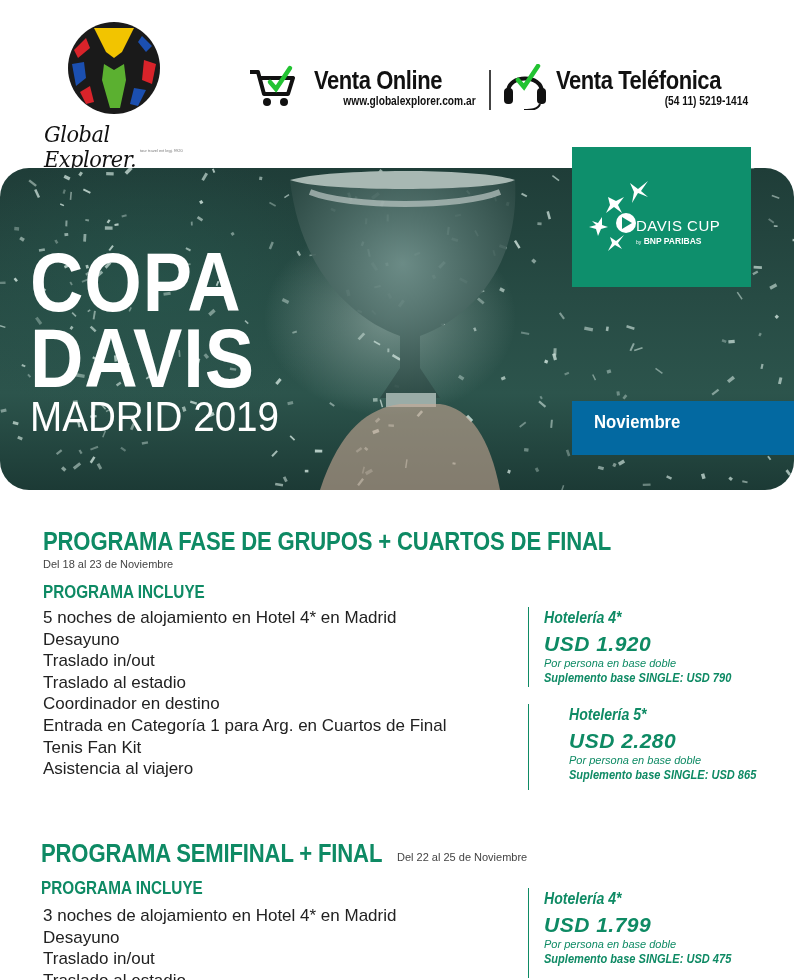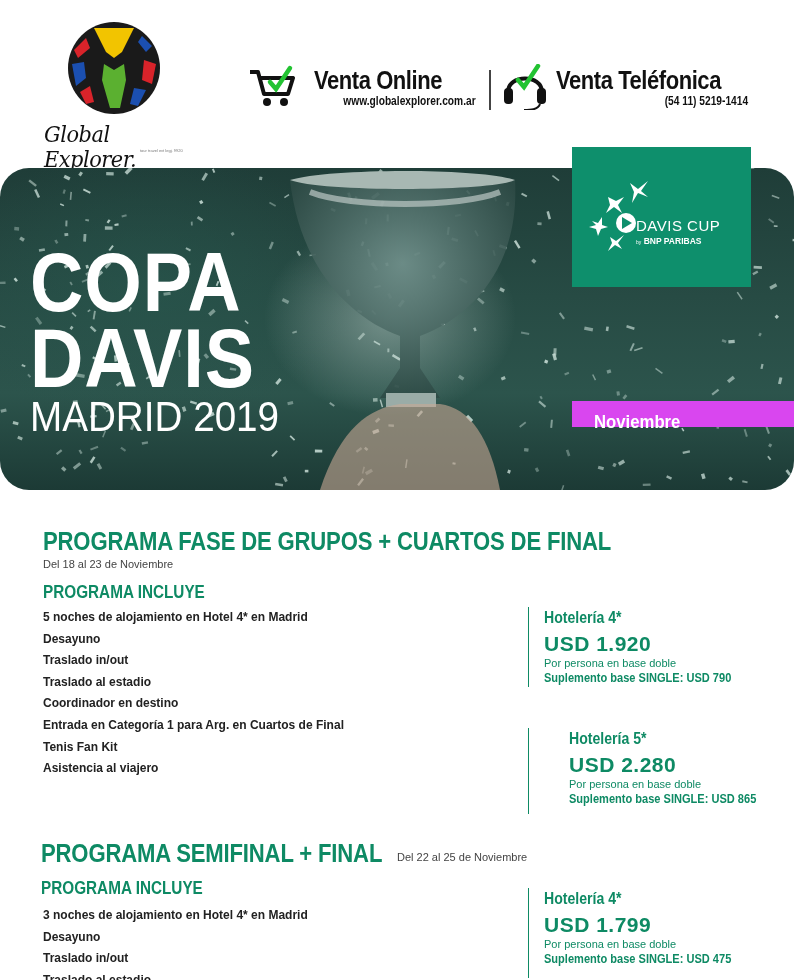--- a/index.html
+++ b/index.html
@@ -37,29 +37,29 @@
   .hero-title.l1 { top: 72px; font-size: 84px; letter-spacing: 1px; line-height: 84px; }
   .hero-title.l2 { top: 148px; font-size: 84px; letter-spacing: 1px; line-height: 84px; }
   .hero-title.l3 { top: 228px; font-size: 42px; font-weight: normal; letter-spacing: 0; line-height: 42px; transform: scaleX(0.92); }
 
   .davis-box { position: absolute; left: 572px; top: 147px; width: 179px; height: 140px; background: #0e8f6c; text-align: center; }
   .davis-logo { position: absolute; left: 14px; top: 32px; width: 150px; height: 80px; }
   .davis-name { position: absolute; left: 64px; top: 70px; color: #fff; font-size: 15px; letter-spacing: 0.5px; white-space: nowrap; }
   .davis-sponsor { position: absolute; left: 64px; top: 89px; color: #fff; font-size: 8.5px; font-weight: bold; white-space: nowrap; }
   .davis-sponsor small { font-size: 5px; font-weight: normal; }
 
-  .month-banner { position: absolute; left: 572px; top: 401px; width: 222px; height: 26px; background: #d946ef; }
+  .month-banner { position: absolute; left: 572px; top: 401px; width: 222px; height: 54px; background: #0369a1; }
   .month-label { position: absolute; left: 22px; top: 10px; color: #fff; font-weight: bold; font-size: 19px; transform: scaleX(0.88); transform-origin: left; white-space: nowrap; }
   .prog-title { position: absolute; left: 43px; font-weight: bold; font-size: 26px; color: #0e8a64; white-space: nowrap; transform: scaleX(0.85); transform-origin: left; letter-spacing: -0.2px; }
   .prog-dates { position: absolute; font-size: 11px; color: #444; white-space: nowrap; }
   .inc-title { position: absolute; left: 43px; font-weight: bold; font-size: 18px; color: #0e8a64; white-space: nowrap; transform: scaleX(0.85); transform-origin: left; }
   .inc-list { position: absolute; left: 43px; list-style: none; }
-  .inc-list li { font-size: 12px; line-height: 21.6px; color: #222; white-space: nowrap; font-weight: bold; }
-
-  .price-card { position: absolute; left: 528px; width: 260px; border-left: 1.5px solid #0e8a64; padding-left: 15px; }
+  .inc-list li { font-size: 17px; line-height: 21.6px; color: #222; white-space: nowrap; }
+
+  .price-card { position: absolute; left: 528px; width: 260px; border-left: 1.5px solid #0e8a64; padding-left: 15px; font-style: italic; }
   .price-hotel { display: block; font-weight: bold; font-size: 16px; color: #0e8a64; white-space: nowrap; transform: scaleX(0.88); transform-origin: left; margin-top: 2px; }
   .price-amount { display: block; font-weight: bold; font-size: 21px; color: #0e8a64; white-space: nowrap; margin-top: 4px; line-height: 26px; letter-spacing: 0.5px; }
   .price-note { display: block; font-size: 11px; color: #0e8a64; white-space: nowrap; line-height: 12px; }
   .price-single { display: block; font-weight: bold; font-size: 13px; color: #0e8a64; white-space: nowrap; transform: scaleX(0.85); transform-origin: left; line-height: 18px; }
 </style>
 </head>
 <body>
 
 <div class="logo">
   <svg class="logo-globe" viewBox="0 0 100 96">
@@ -415,21 +415,21 @@
     <li>Asistencia al viajero</li>
   </ul>
 
   <div class="price-card" style="top:607px; height:80px;">
     <span class="price-hotel">Hotelería 4*</span>
     <span class="price-amount">USD 1.920</span>
     <span class="price-note">Por persona en base doble</span>
     <span class="price-single">Suplemento base SINGLE: USD 790</span>
   </div>
 
-  <div class="price-card" style="top:728px; height:86px;padding-left:40px;">
+  <div class="price-card" style="top:704px; height:86px;padding-left:40px;">
     <span class="price-hotel">Hotelería 5*</span>
     <span class="price-amount">USD 2.280</span>
     <span class="price-note">Por persona en base doble</span>
     <span class="price-single">Suplemento base SINGLE: USD 865</span>
   </div>
 </section>
 
 <section>
   <h2 class="prog-title" style="top:838px; left:41px;">PROGRAMA SEMIFINAL + FINAL</h2>
   <div class="prog-dates" style="left:397px; top:851px;">Del 22 al 25 de Noviembre</div>

